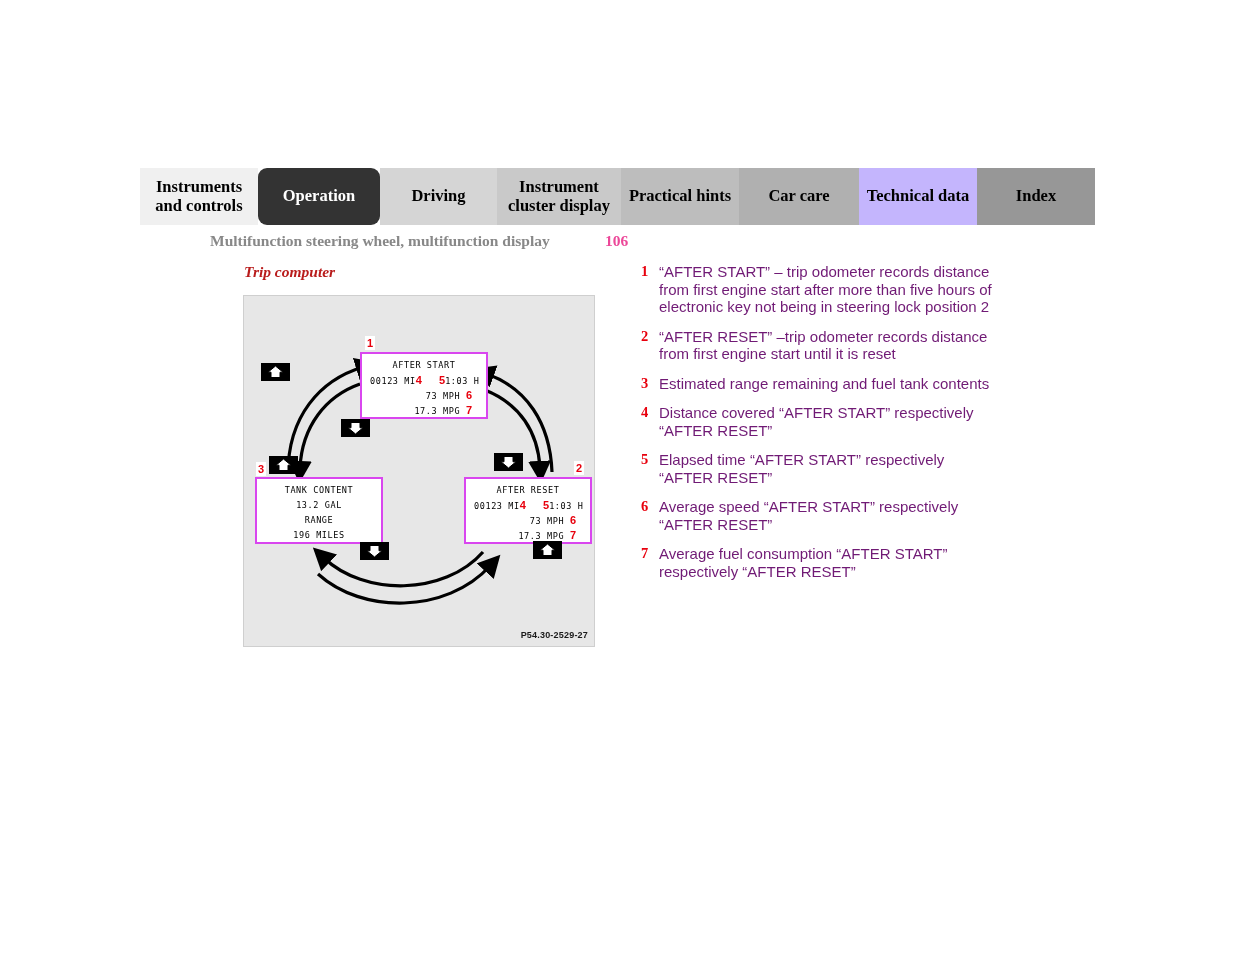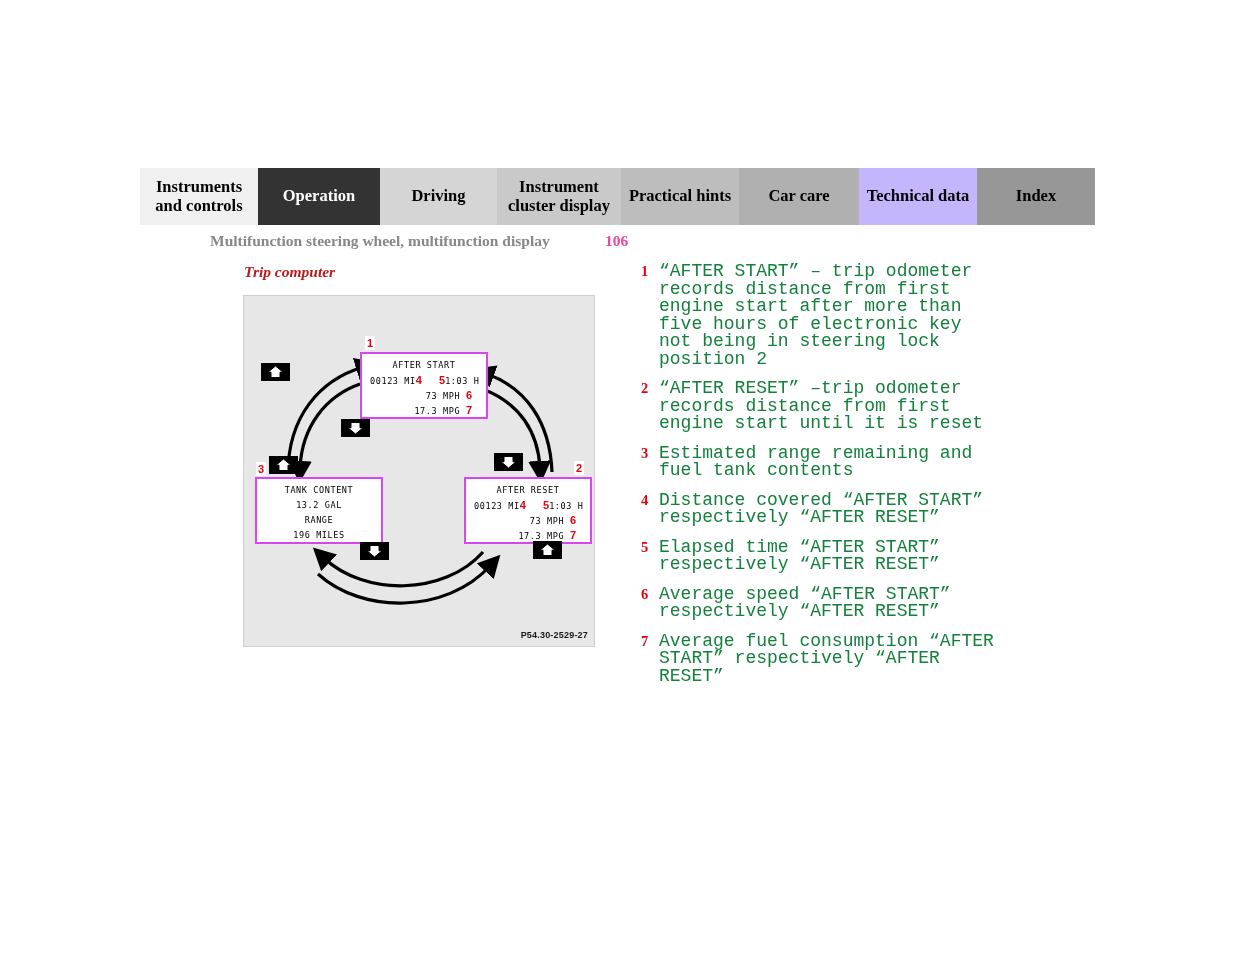--- a/index.html
+++ b/index.html
@@ -31,21 +31,21 @@
     justify-content: center;
     text-align: center;
     font-family: "Liberation Serif", serif;
     font-weight: bold;
     font-size: 16.5px;
     line-height: 1.15;
     color: #000000;
     padding: 0 6px;
     box-sizing: border-box;
   }
-  .tab.active { color: #ffffff; }
+  .tab.active { color: #ffffff; border-radius: 9px; }
 
   
   #breadcrumb {
     position: absolute;
     left: 166px;
     top: 232px;
     font-family: "Liberation Serif", serif;
     font-weight: bold;
     font-size: 15.5px;
     color: #888888;
@@ -183,24 +183,24 @@
   .note-num {
     flex: 0 0 18px;
     font-family: "Liberation Serif", serif;
     font-weight: bold;
     font-size: 14.5px;
     color: #e8000d;
     line-height: 17.5px;
   }
   .note-text {
     flex: 1 1 auto;
-    font-family: Liberation Mono, monospace;
-    font-size: 18px;
+    font-family: Liberation Sans, sans-serif;
+    font-size: 15px;
     line-height: 17.5px;
-    color: #15803d;
+    color: #701a75;
   }
 </style>
 </head>
 <body>
 
 <div id="tabbar">
     <div class="tab" style="background: rgb(240, 240, 240); width: 118px; flex: 0 0 118px;">Instruments and controls</div>
     <div class="tab active" style="background: rgb(51, 51, 51); width: 122px; flex: 0 0 122px;">Operation</div>
     <div class="tab" style="background: rgb(213, 213, 213); width: 117px; flex: 0 0 117px;">Driving</div>
     <div class="tab" style="background: rgb(201, 201, 201); width: 124px; flex: 0 0 124px;">Instrument cluster display</div>

